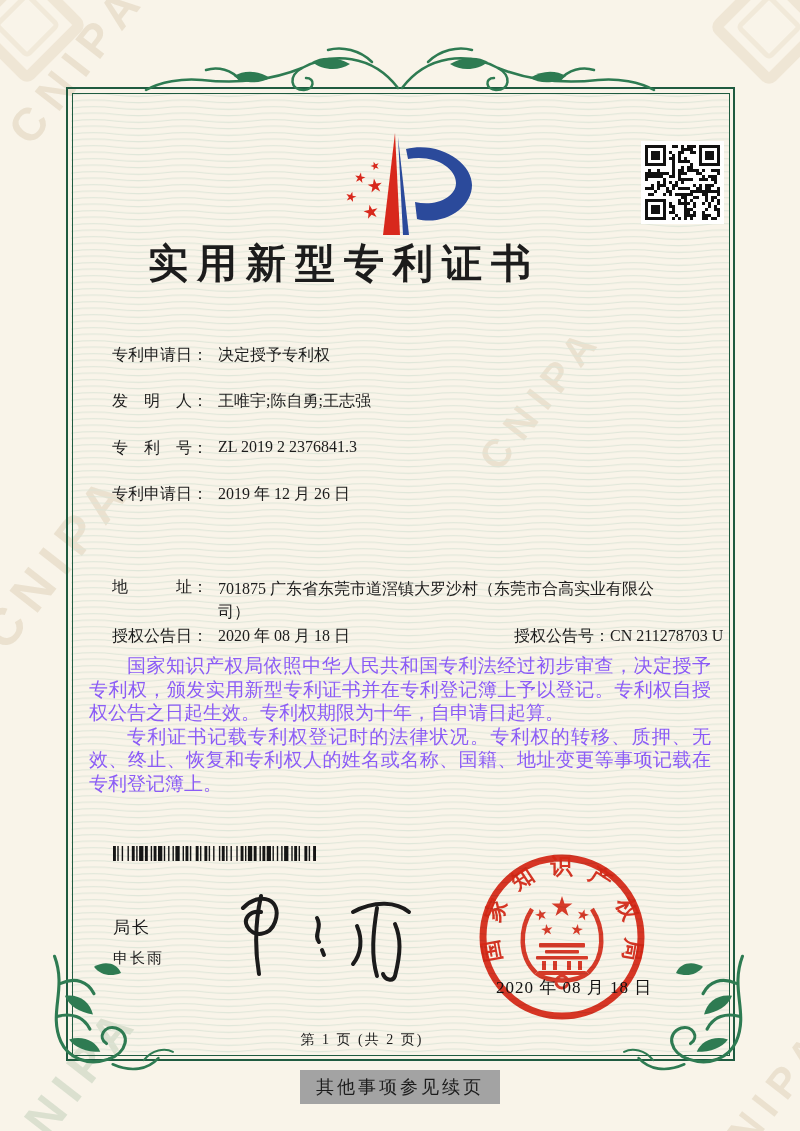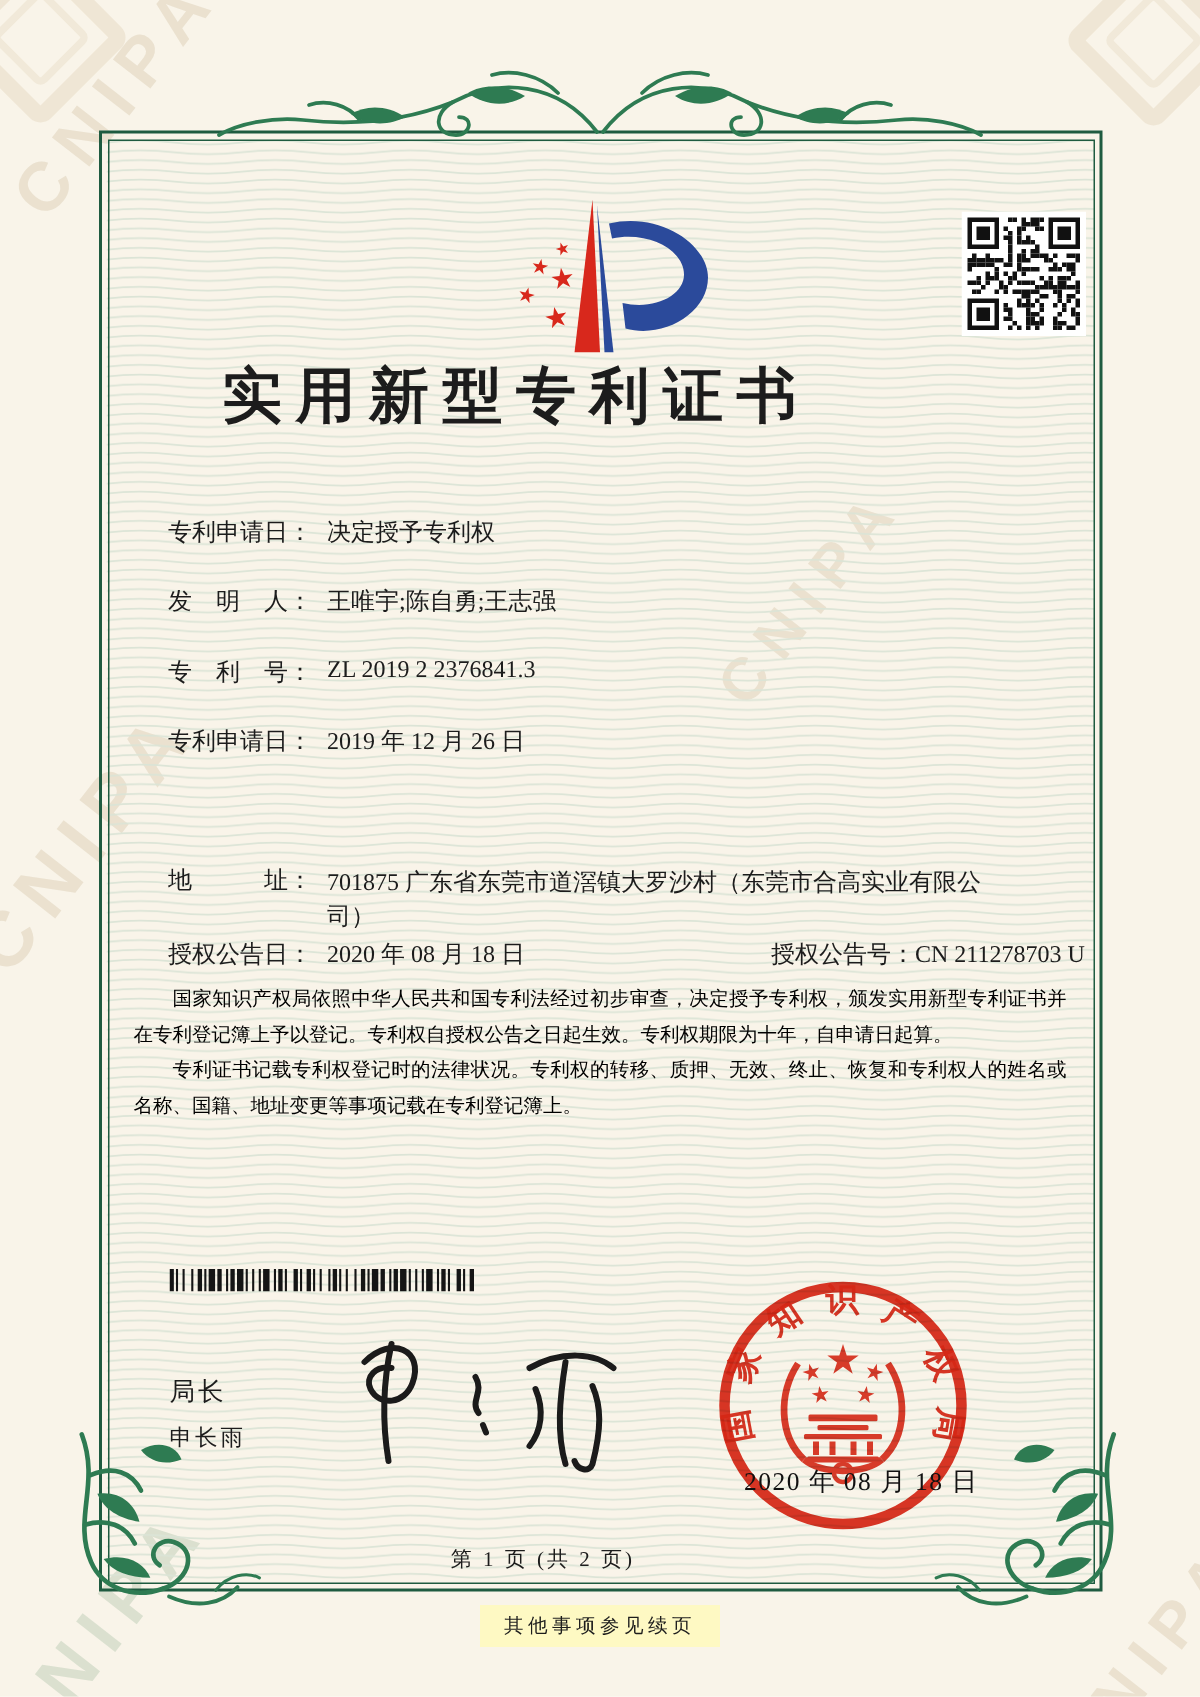--- a/index.html
+++ b/index.html
@@ -30,31 +30,31 @@
   .title{position:absolute;left:0;top:236px;width:688px;text-align:center;
          font-size:40px;font-weight:bold;letter-spacing:9px;margin:0}
   
   .frow{position:absolute;left:112px;font-size:16px;white-space:nowrap}
   .frow .lbl{display:inline-block;width:106px;white-space:nowrap;vertical-align:top}
   .frow .val{display:inline-block;vertical-align:top}
   .frow .val.wrap{white-space:normal;width:452px;line-height:23px}
   .grant2{position:absolute;left:402px;top:0;font-size:16px;white-space:nowrap}
   
   .paras{position:absolute;left:89px;top:654px;width:622px}
-  .paras p{margin:0;font-size:13px;line-height:23.5px;text-indent:2em;text-align:justify;color:#000000}
+  .paras p{margin:0;font-size:19px;line-height:23.5px;text-indent:2em;text-align:justify;color:#8b5cf6}
   
   .barcode{position:absolute;left:113px;top:846px;width:206px;height:15px}
   .sig-lbl{position:absolute;left:113px;top:916px;font-size:17px;letter-spacing:2px}
   .sig-name{position:absolute;left:113px;top:949px;font-size:15px;letter-spacing:2px}
   .sigscript{position:absolute;left:225px;top:878px;width:210px;height:105px}
   .seal{position:absolute;left:476px;top:851px;width:172px;height:172px;mix-blend-mode:multiply}
   .seal-date{position:absolute;left:496px;top:976px;font-size:17px;letter-spacing:1px;color:#111}
   .page-info{position:absolute;left:0;top:1031px;width:724px;text-align:center;font-size:14px;letter-spacing:2px}
   .cont-note{position:absolute;left:0;top:1070px;width:800px;text-align:center}
-  .cont-note span{display:inline-block;background:#fef9c3;padding:5px 16px;font-size:13px;letter-spacing:3px}
+  .cont-note span{display:inline-block;background:#a3a3a3;padding:5px 16px;font-size:18px;letter-spacing:3px}
 </style>
 </head>
 <body>
 
 <svg width="0" height="0" style="position:absolute">
   <defs>
     <path id="st" d="M0,-1 L0.225,-0.309 L0.951,-0.309 L0.363,0.118 L0.588,0.809 L0,0.382 L-0.588,0.809 L-0.363,0.118 L-0.951,-0.309 L-0.225,-0.309 Z"></path>
     <symbol id="flr" viewBox="0 0 130 130">
       <g stroke="#2e7b52" fill="none" stroke-width="3" stroke-linecap="round">
         <path d="M14,8 C26,40 8,62 20,90 C27,106 46,114 66,107"></path>

